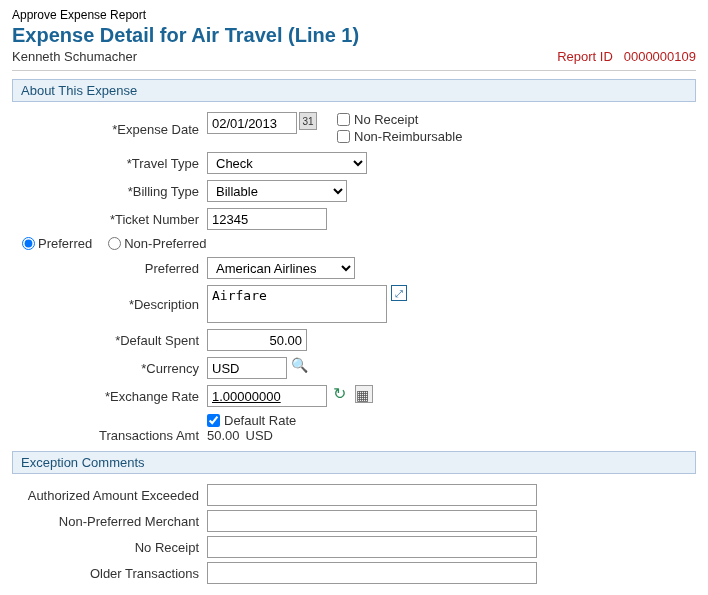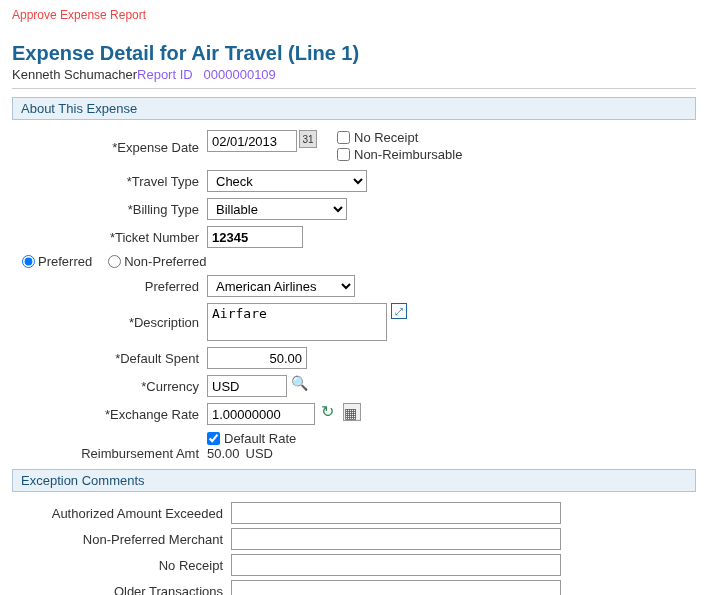--- a/index.html
+++ b/index.html
@@ -8,42 +8,43 @@
       font-size: 13px;
       color: #333;
       background: #fff;
       width: 708px;
       min-height: 595px;
     }
     .page-wrapper {
       padding: 8px 12px;
     }
     .breadcrumb {
-      color: #ef4444;
+      color: #000000;
       font-size: 12px;
-      margin-bottom: 20px;
+      margin-bottom: 2px;
     }
     .page-title {
       font-size: 20px;
       color: #1a6496;
       font-weight: bold;
       margin-bottom: 2px;
     }
     .report-header {
       display: flex;
+      justify-content: space-between;
       align-items: center;
       margin-bottom: 6px;
     }
     .user-name {
       font-size: 13px;
       color: #333;
     }
     .report-id-section {
       font-size: 13px;
-      color: #8b5cf6;
+      color: #b91c1c;
     }
     .section-header {
       background: #e8f0f8;
       border: 1px solid #b0c4de;
       color: #1a5276;
       font-size: 13px;
       padding: 3px 8px;
       margin-bottom: 10px;
     }
     .form-section {
@@ -99,32 +100,32 @@
     .payment-type-select {
       width: 160px;
     }
     .billing-type-select {
       width: 140px;
     }
     .preferred-select {
       width: 148px;
     }
     .ticket-input {
-      width: 96px;
-      font-weight: bold;
+      width: 120px;
     }
     .amount-input {
       width: 100px;
       text-align: right;
     }
     .currency-input {
       width: 80px;
     }
     .exchange-input {
-      width: 108px;
+      width: 120px;
+      text-decoration: underline;
     }
     .description-textarea {
       width: 180px;
       height: 38px;
       border: 1px solid #999;
       font-size: 13px;
       padding: 2px 4px;
       resize: none;
     }
     .expand-icon {
@@ -224,21 +225,20 @@
       color: #333;
       margin-right: 6px;
     }
     .exception-section {
       margin-bottom: 8px;
     }
     .exception-row {
       display: flex;
       align-items: center;
       margin-bottom: 4px;
-      margin-left: 24px;
     }
     .exception-label {
       text-align: right;
       width: 185px;
       min-width: 185px;
       padding-right: 8px;
       font-size: 13px;
       color: #333;
     }
     .exception-input {
@@ -383,21 +383,21 @@
         <span class="table-icon">▦</span>
       </div>
     </div>
 
     <div class="default-rate-row">
       <input type="checkbox" checked="" style="">
       <span>Default Rate</span>
     </div>
 
     <div class="reimbursement-row">
-      <div class="reimbursement-label">Reimbursement Amt</div>
+      <div class="reimbursement-label">Transactions Amt</div>
       <span class="reimbursement-amount">50.00</span>
       <span>USD</span>
     </div>
 
   </div>
 
   <div class="exception-section">
     <div class="section-header">
       <span>Exception Comments</span>
     </div>

